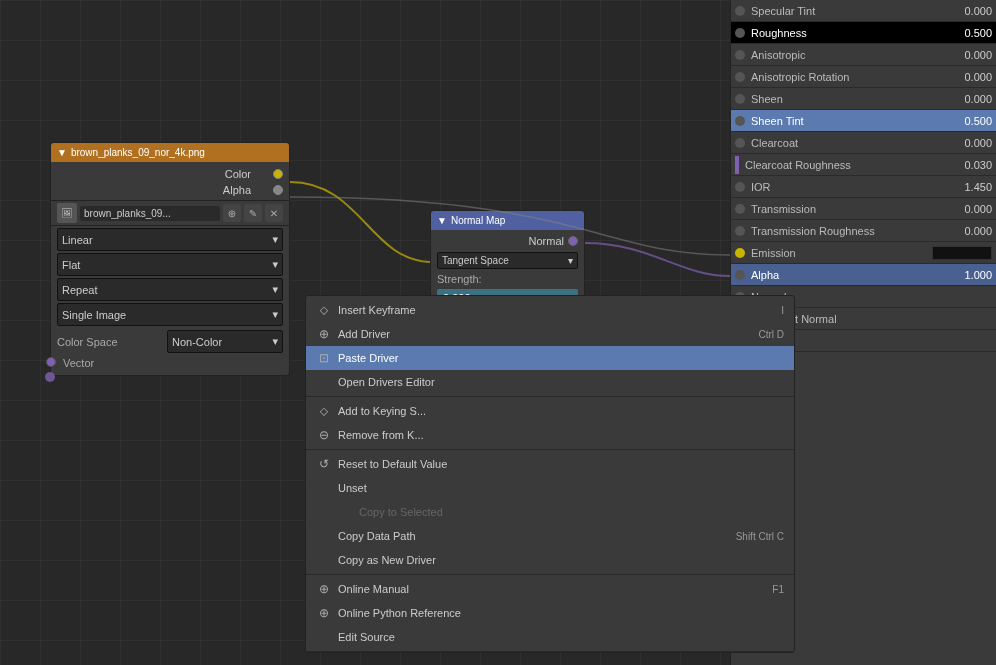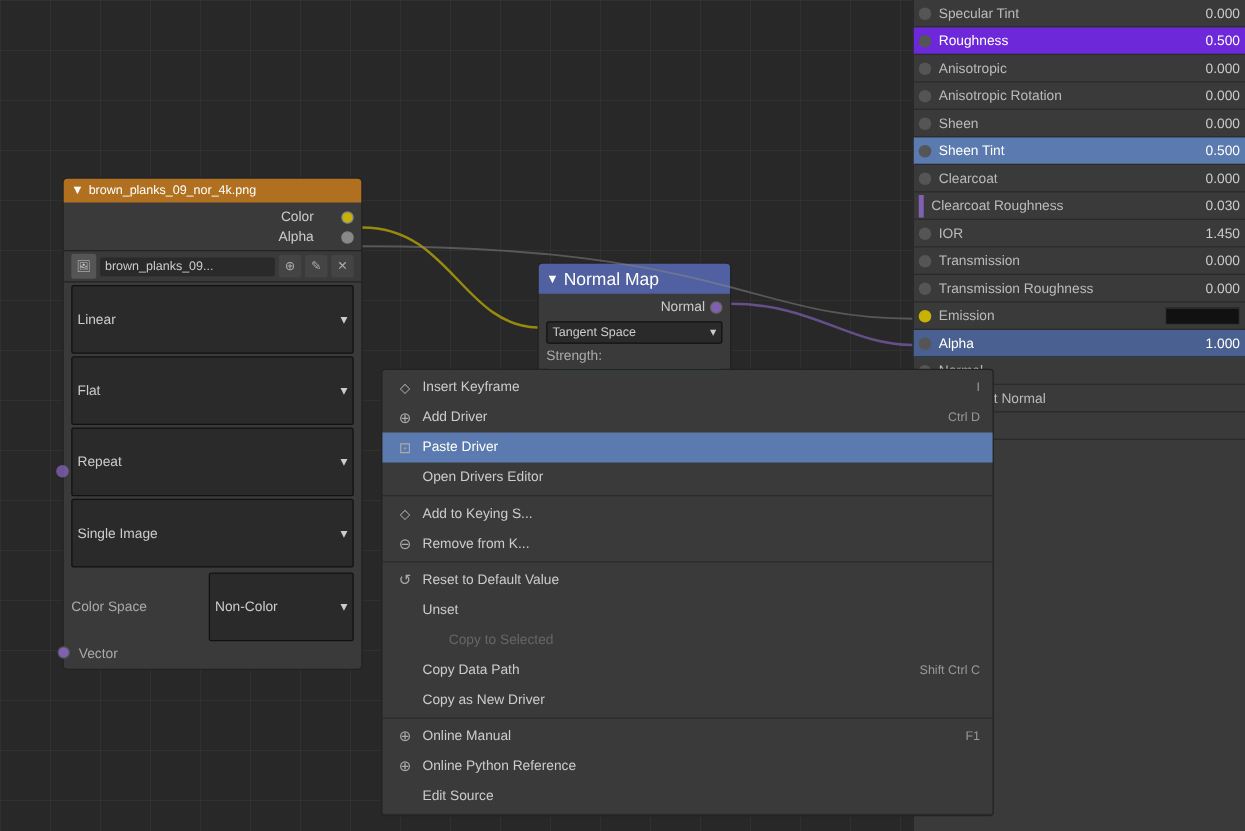--- a/index.html
+++ b/index.html
@@ -157,21 +157,21 @@
       font-size: 10px;
       color: #aaa;
       cursor: pointer;
     }
 
     .node-select {
       margin: 2px 6px;
       background: #2a2a2a;
       border: 1px solid #111;
       border-radius: 2px;
-      padding: 20px 4px;
+      padding: 4px 4px;
       font-size: 11px;
       color: #ccc;
       display: flex;
       align-items: center;
       justify-content: space-between;
     }
 
     .node-label-row {
       display: flex;
       align-items: center;
@@ -206,21 +206,21 @@
       background: #5060a0;
       border-radius: 3px 3px 0 0;
       padding: 4px 6px;
       display: flex;
       align-items: center;
       gap: 4px;
     }
 
     .normal-map-node-header .title {
       color: #fff;
-      font-size: 14px;
+      font-size: 10px;
     }
 
     .nm-output-row {
       display: flex;
       align-items: center;
       justify-content: flex-end;
       padding: 3px 6px;
       font-size: 11px;
       color: #ccc;
       gap: 4px;
@@ -340,21 +340,21 @@
 <div class="grid-bg"></div>
 
 <div class="right-panel">
 
   <div class="right-panel-row">
     <div class="dot"></div>
     <span class="label">Specular Tint</span>
     <span class="value">0.000</span>
   </div>
 
-  <div class="right-panel-row" style="background:#6d28d9;">
+  <div class="right-panel-row" style="background:#000000;">
     <div class="dot"></div>
     <span class="label" style="color:#fff;">Roughness</span>
     <span class="value" style="color:#fff;">0.500</span>
   </div>
 
   <div class="right-panel-row">
     <div class="dot"></div>
     <span class="label">Anisotropic</span>
     <span class="value">0.000</span>
   </div>

